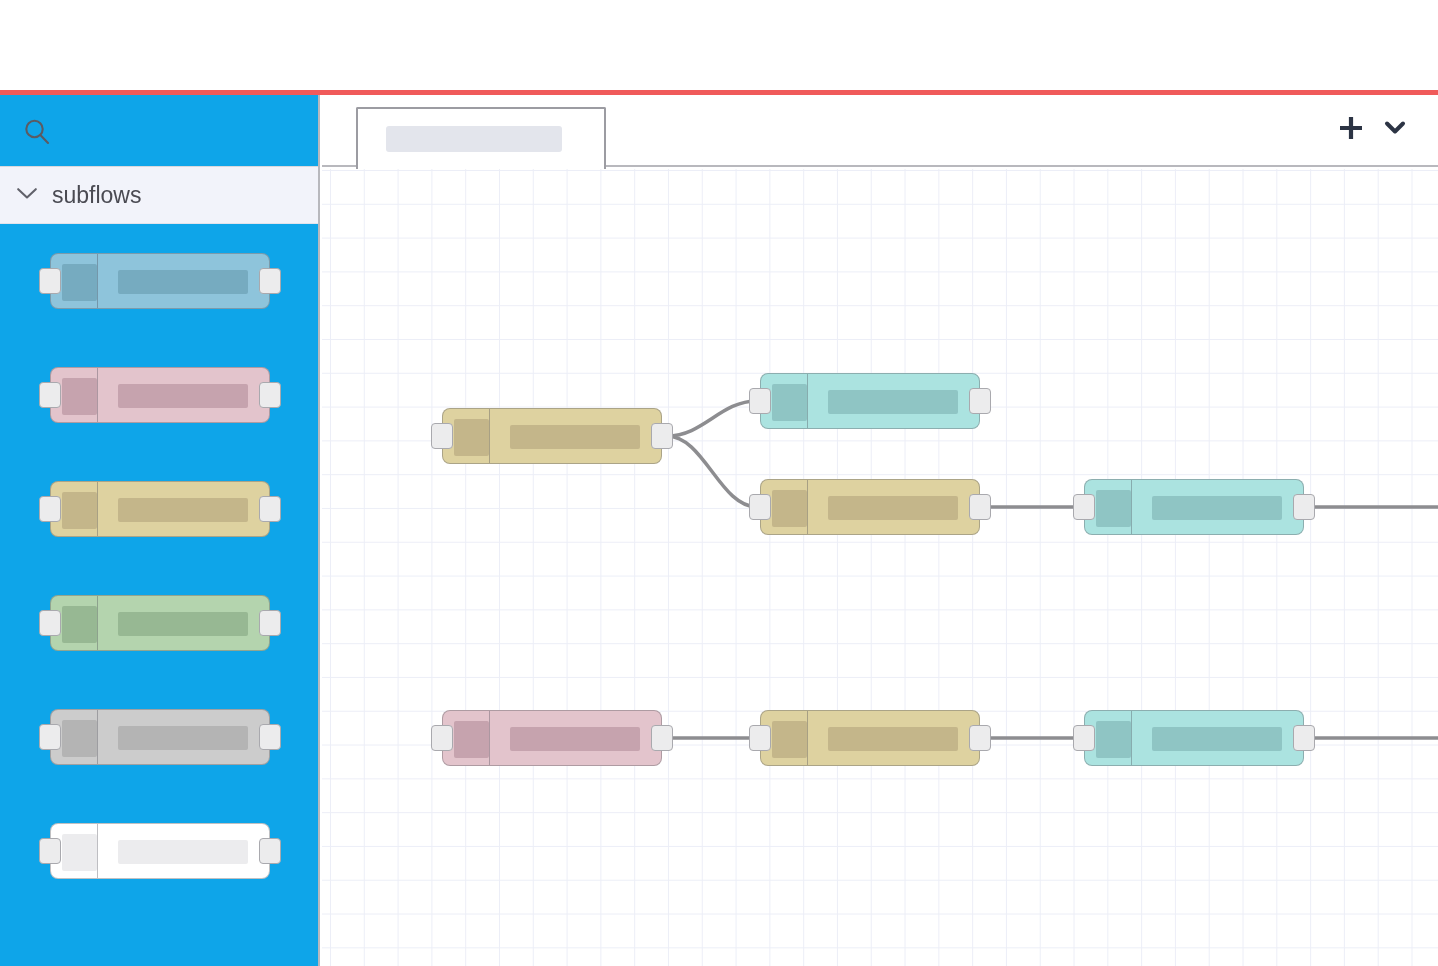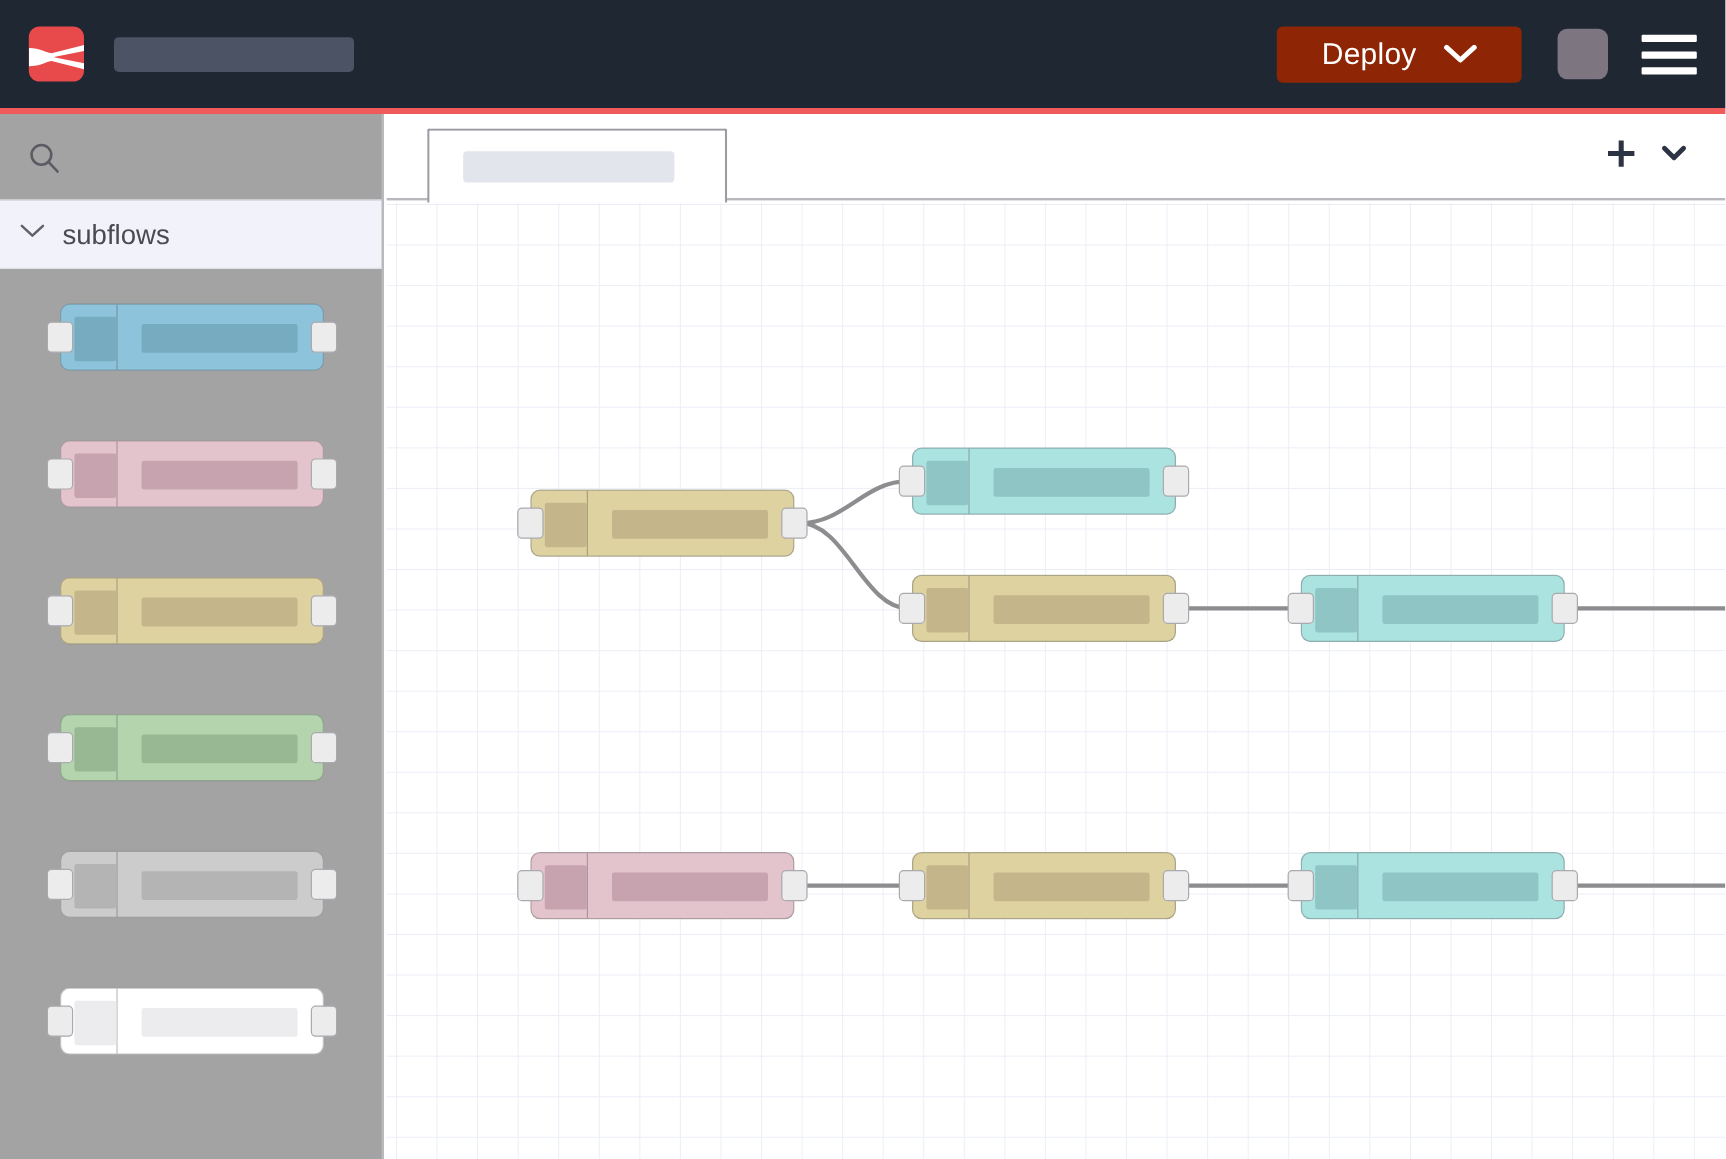--- a/index.html
+++ b/index.html
@@ -70,21 +70,21 @@
   }
   .hamburger span {
     display: block; height: 6px; width: 46px;
     background: #ffffff; border-radius: 1px;
   }
 
   
   .sidebar {
     position: absolute; left: 0; top: 95px;
     width: 320px; height: 871px;
-    background: #a3a3a3;
+    background: #0ea5e9;
     border-right: 2px solid #b8b8bd;
   }
   .search-row {
     position: relative;
     height: 72px;
     border-bottom: 1px solid #d8d8dd;
   }
   .search-icon {
     position: absolute; left: 22px; top: 22px;
     cursor: pointer;
@@ -188,45 +188,20 @@
     background-position: 8px 1px;
   }
   .wires { position: absolute; left: 0; top: 0; width: 1116px; height: 797px; }
   .wires path { fill: none; stroke: #8d8d90; stroke-width: 3.5; }
 </style>
 </head>
 <body>
 
 <div class="app">
 
-  <div class="header">
-    <div class="logo">
-      <svg width="46" height="46" viewBox="0 0 46 46" aria-hidden="true">
-        <path d="M0 18 C10 18 13 21.5 19 22.4 L46 15.5 L46 20.4 L22 25.2 C21 25.4 21 25.8 22 26.0 L46 30.8 L46 35.7 L19 28.8 C13 29.7 10 33.2 0 33.2 Z" fill="#ffffff"></path>
-      </svg>
-    </div>
-    <div class="title-ph"></div>
-
-    <div class="deploy-btn">
-      <span class="deploy-label">Deploy</span>
-      <span>
-        <svg class="chev-white" width="28" height="17" viewBox="0 0 28 17" aria-hidden="true">
-          <path d="M2.5 2.5 L14 13 L25.5 2.5" fill="none" stroke="#ffffff" stroke-width="4.2" stroke-linecap="round" stroke-linejoin="round"></path>
-        </svg>
-      </span>
-    </div>
-
-    <div class="avatar-ph"></div>
-
-    <div class="hamburger">
-      <span></span>
-      <span></span>
-      <span></span>
-    </div>
-  </div>
   <div class="header-accent"></div>
 
   <div class="sidebar">
 
     <div class="search-row">
       <span class="search-icon">
         <svg width="30" height="30" viewBox="0 0 30 30" aria-hidden="true">
           <circle cx="12.5" cy="12" r="8.2" fill="none" stroke="#5b5b63" stroke-width="2.1"></circle>
           <path d="M18.6 18.2 L26 26" stroke="#5b5b63" stroke-width="2.1" stroke-linecap="round"></path>
         </svg>

